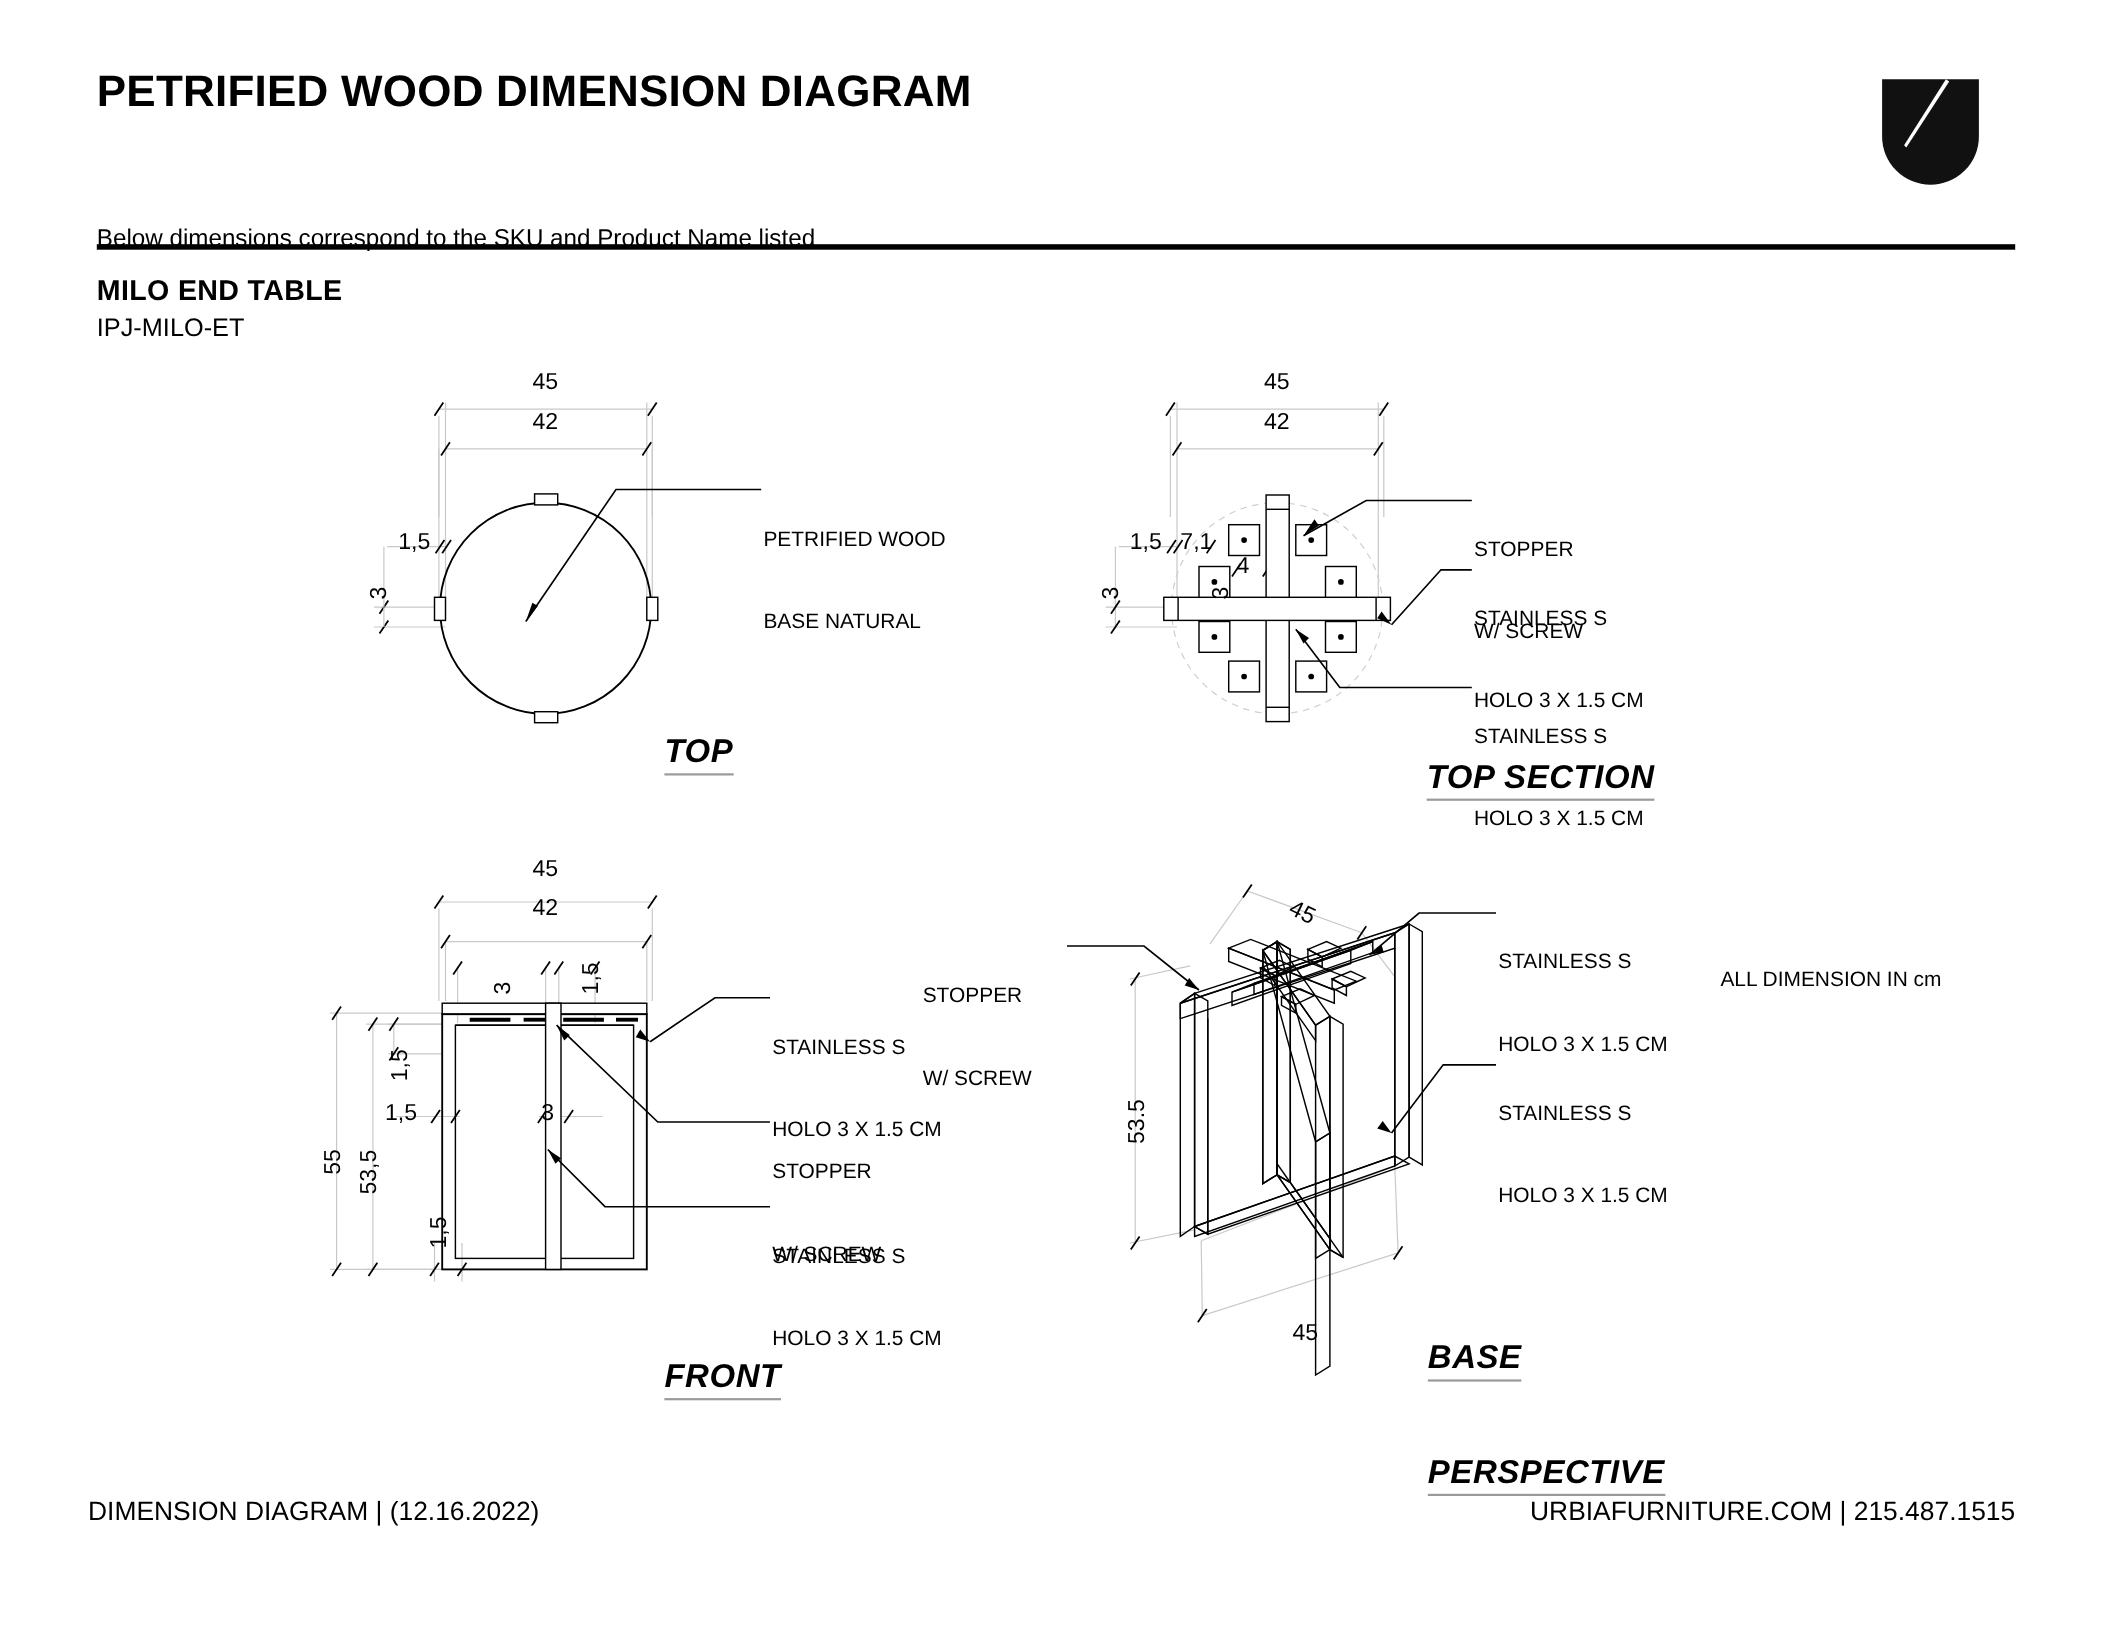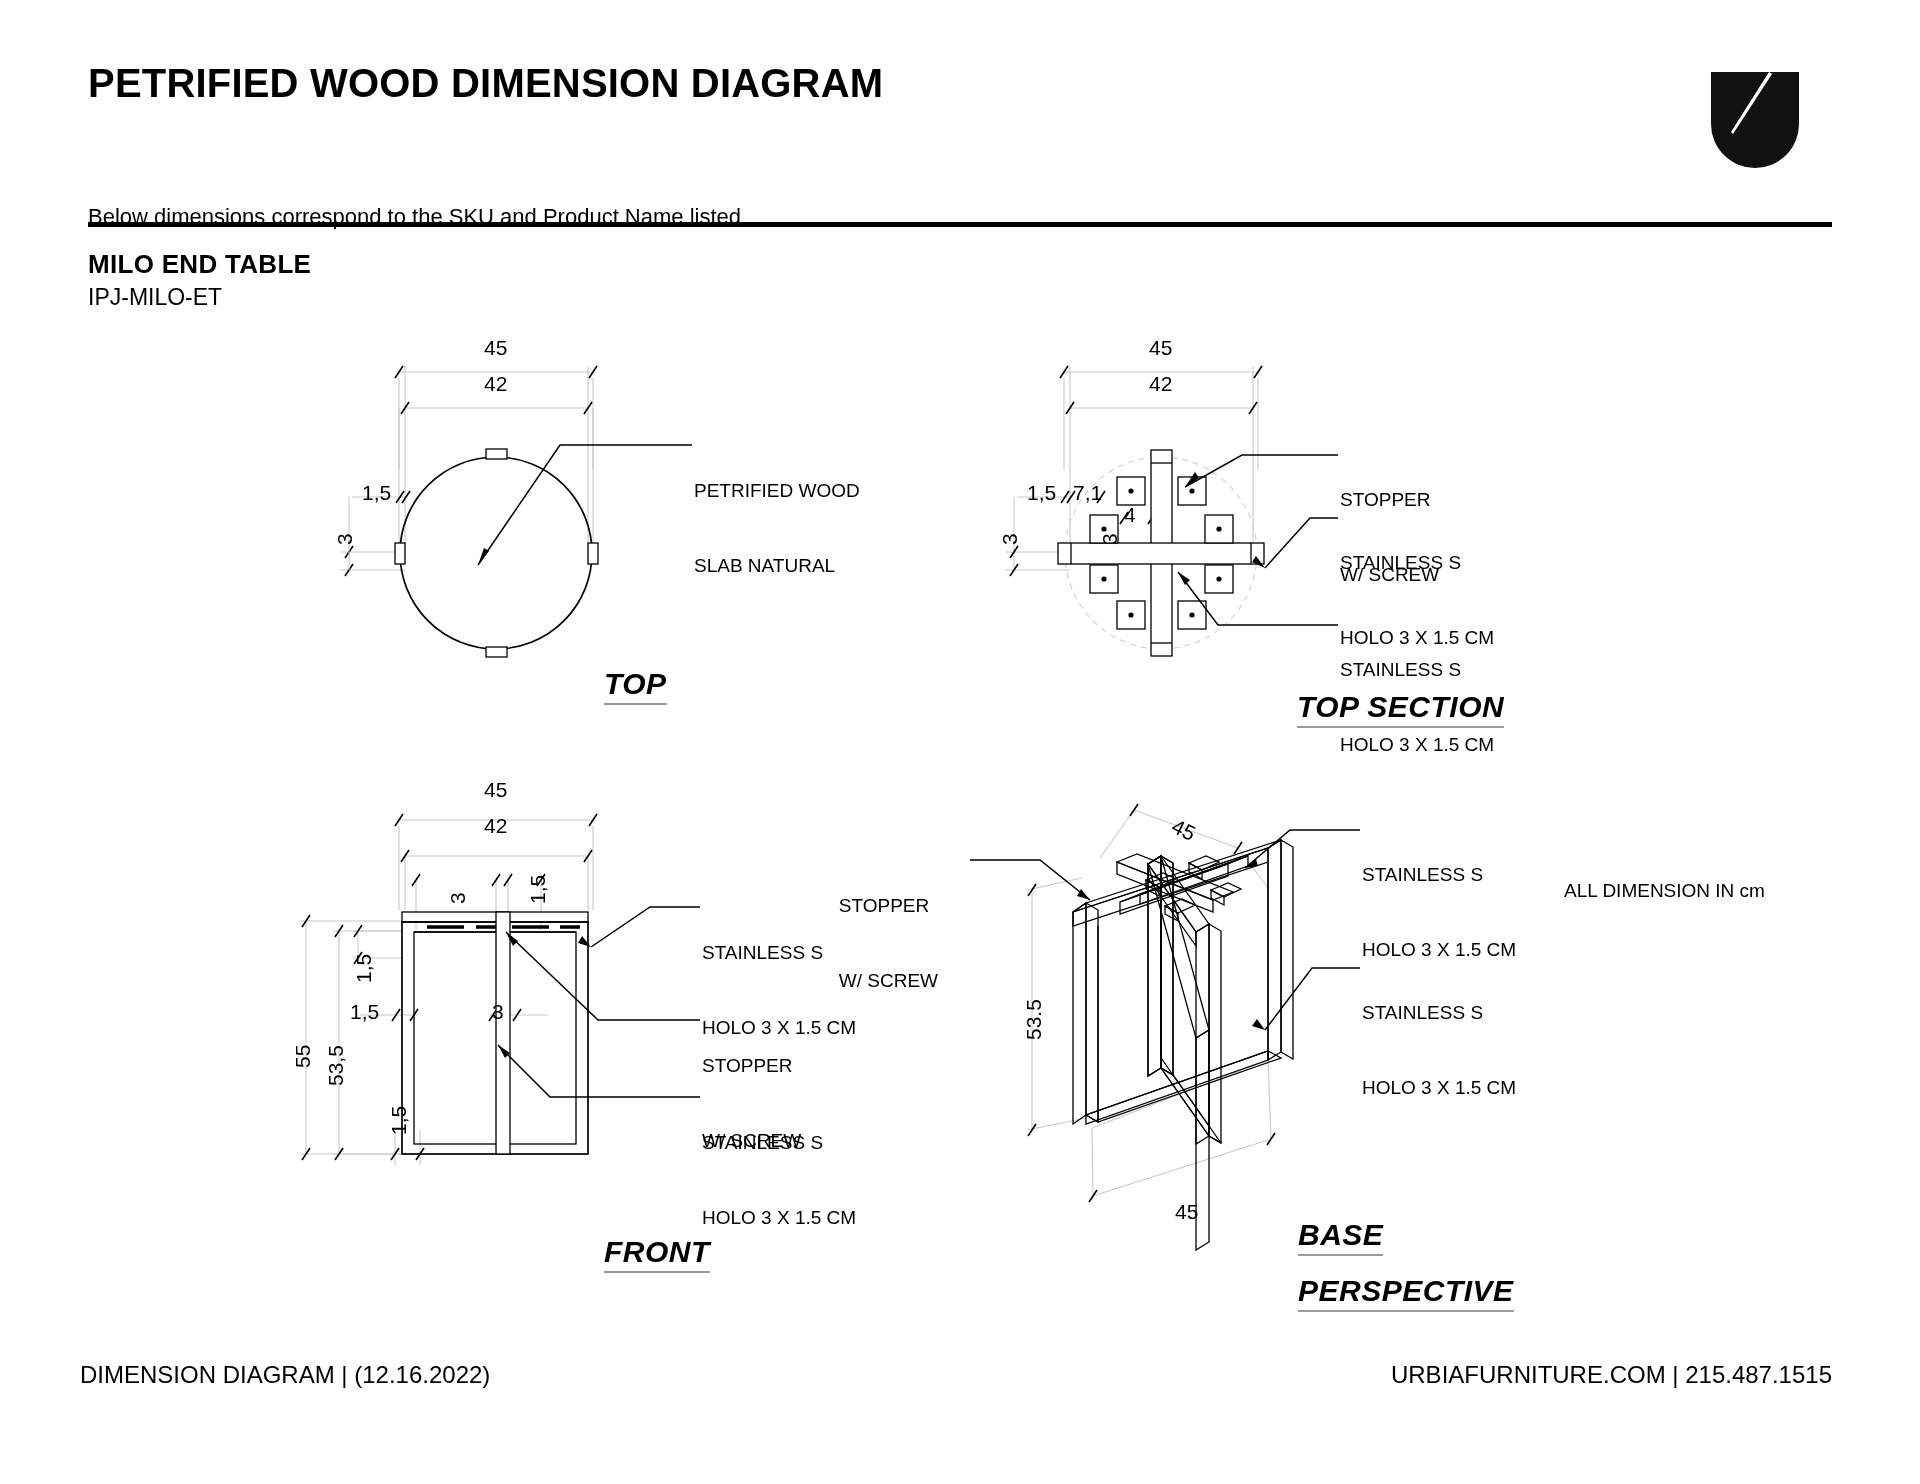--- a/index.html
+++ b/index.html
@@ -151,21 +151,21 @@
       <polygon points="478,565 489,551 484,548" fill="#000"></polygon>
     </svg>
 
     <div class="dim" style="left:484px;top:336px;">45</div>
     <div class="dim" style="left:484px;top:372px;">42</div>
     <div class="dim" style="left:362px;top:481px;">1,5</div>
     <div class="dim v" style="left:333px;top:545px;transform:rotate(-90deg);">3</div>
 
     <div class="note" style="left:694px;top:428px;">
       <div>PETRIFIED WOOD</div>
-      <div>SLAB NATURAL</div>
+      <div>BASE NATURAL</div>
     </div>
 
     <div class="viewlabel" style="left:604px;top:667px;">TOP</div>
   </div>
 
   <div style="position:absolute;left:0;top:0;">
     <svg width="1920" height="780" viewBox="0 0 1920 780" style="position:absolute;left:0;top:0;">
       <g class="ext">
         <line x1="1064" y1="378" x2="1064" y2="470"></line>
         <line x1="1258" y1="378" x2="1258" y2="470"></line>
@@ -488,21 +488,21 @@
     <div class="note" style="left:1362px;top:812px;">
       <div>STAINLESS S</div>
       <div>HOLO 3 X 1.5 CM</div>
     </div>
     <div class="note" style="left:1362px;top:950px;">
       <div>STAINLESS S</div>
       <div>HOLO 3 X 1.5 CM</div>
     </div>
 
     <div class="viewlabel" style="left:1298px;top:1218px;">BASE</div>
-    <div class="viewlabel" style="left:1298px;top:1274px;">PERSPECTIVE</div>
+    <div class="viewlabel" style="left:1298px;top:1322px;">PERSPECTIVE</div>
   </div>
 
   <div id="all-dims-note">ALL DIMENSION IN cm</div>
 
   <div id="footer-left">DIMENSION DIAGRAM | (12.16.2022)</div>
   <div id="footer-right">URBIAFURNITURE.COM  |  215.487.1515</div>
 
 </div>
 
 </body></html>

